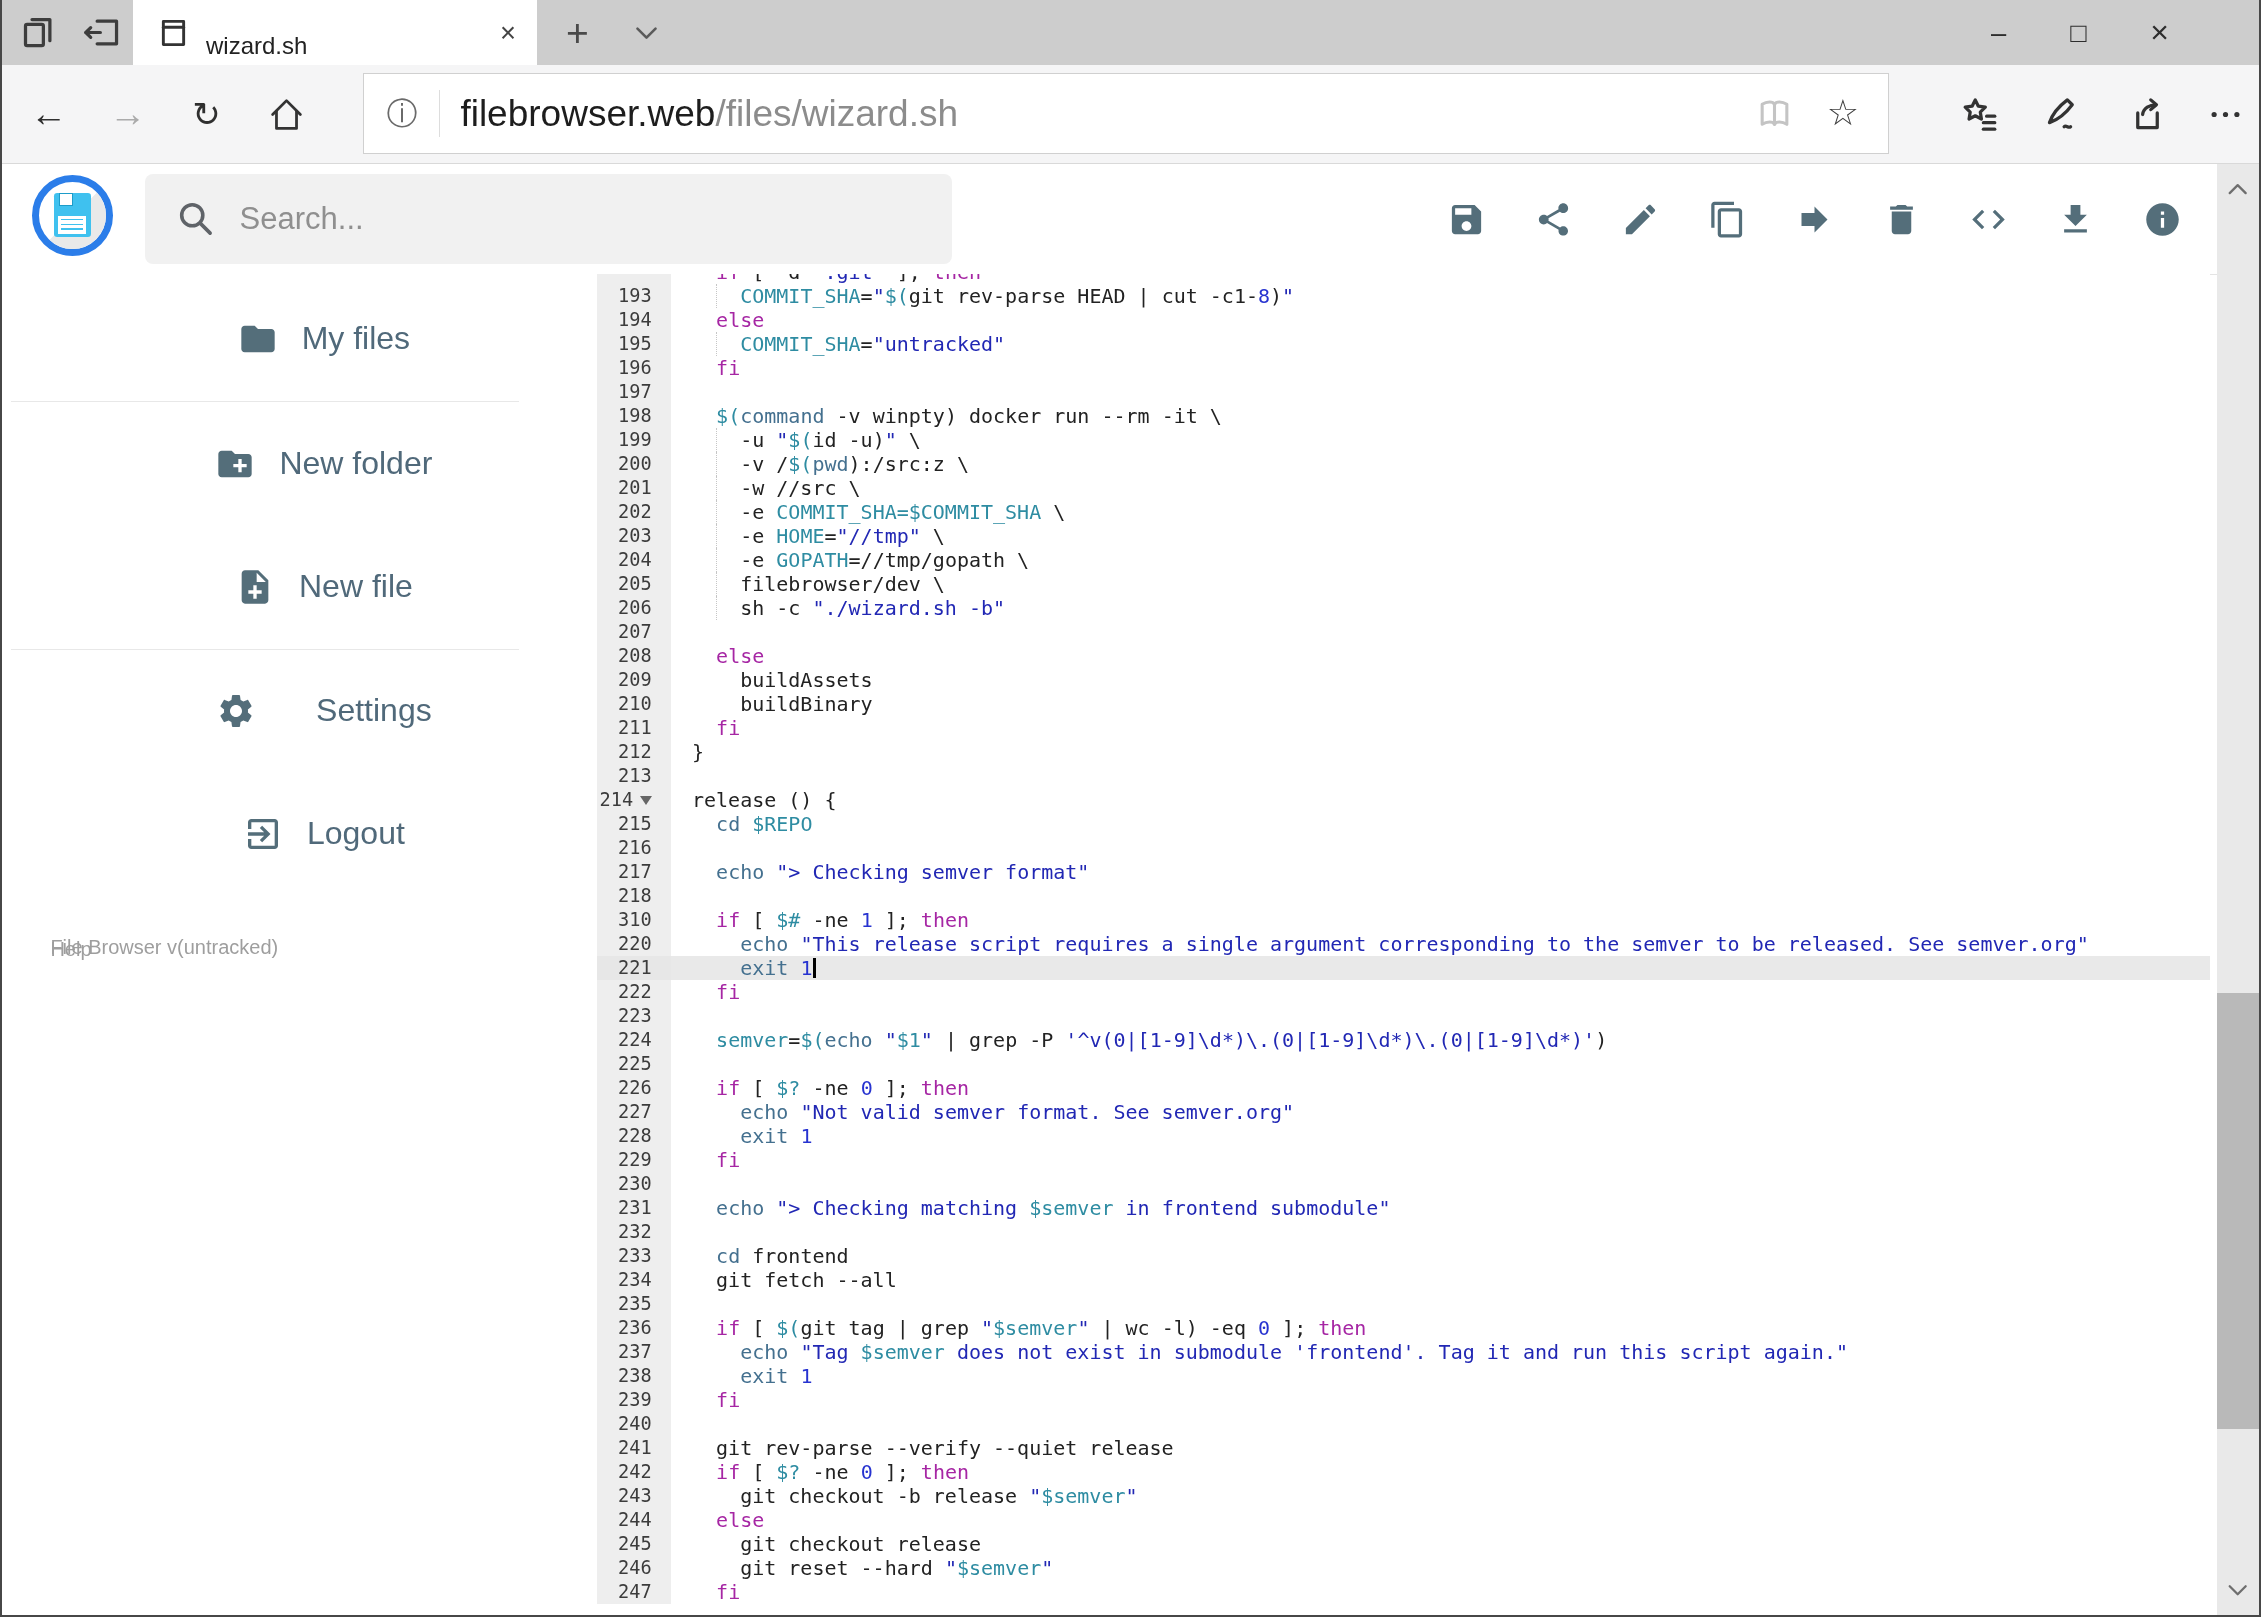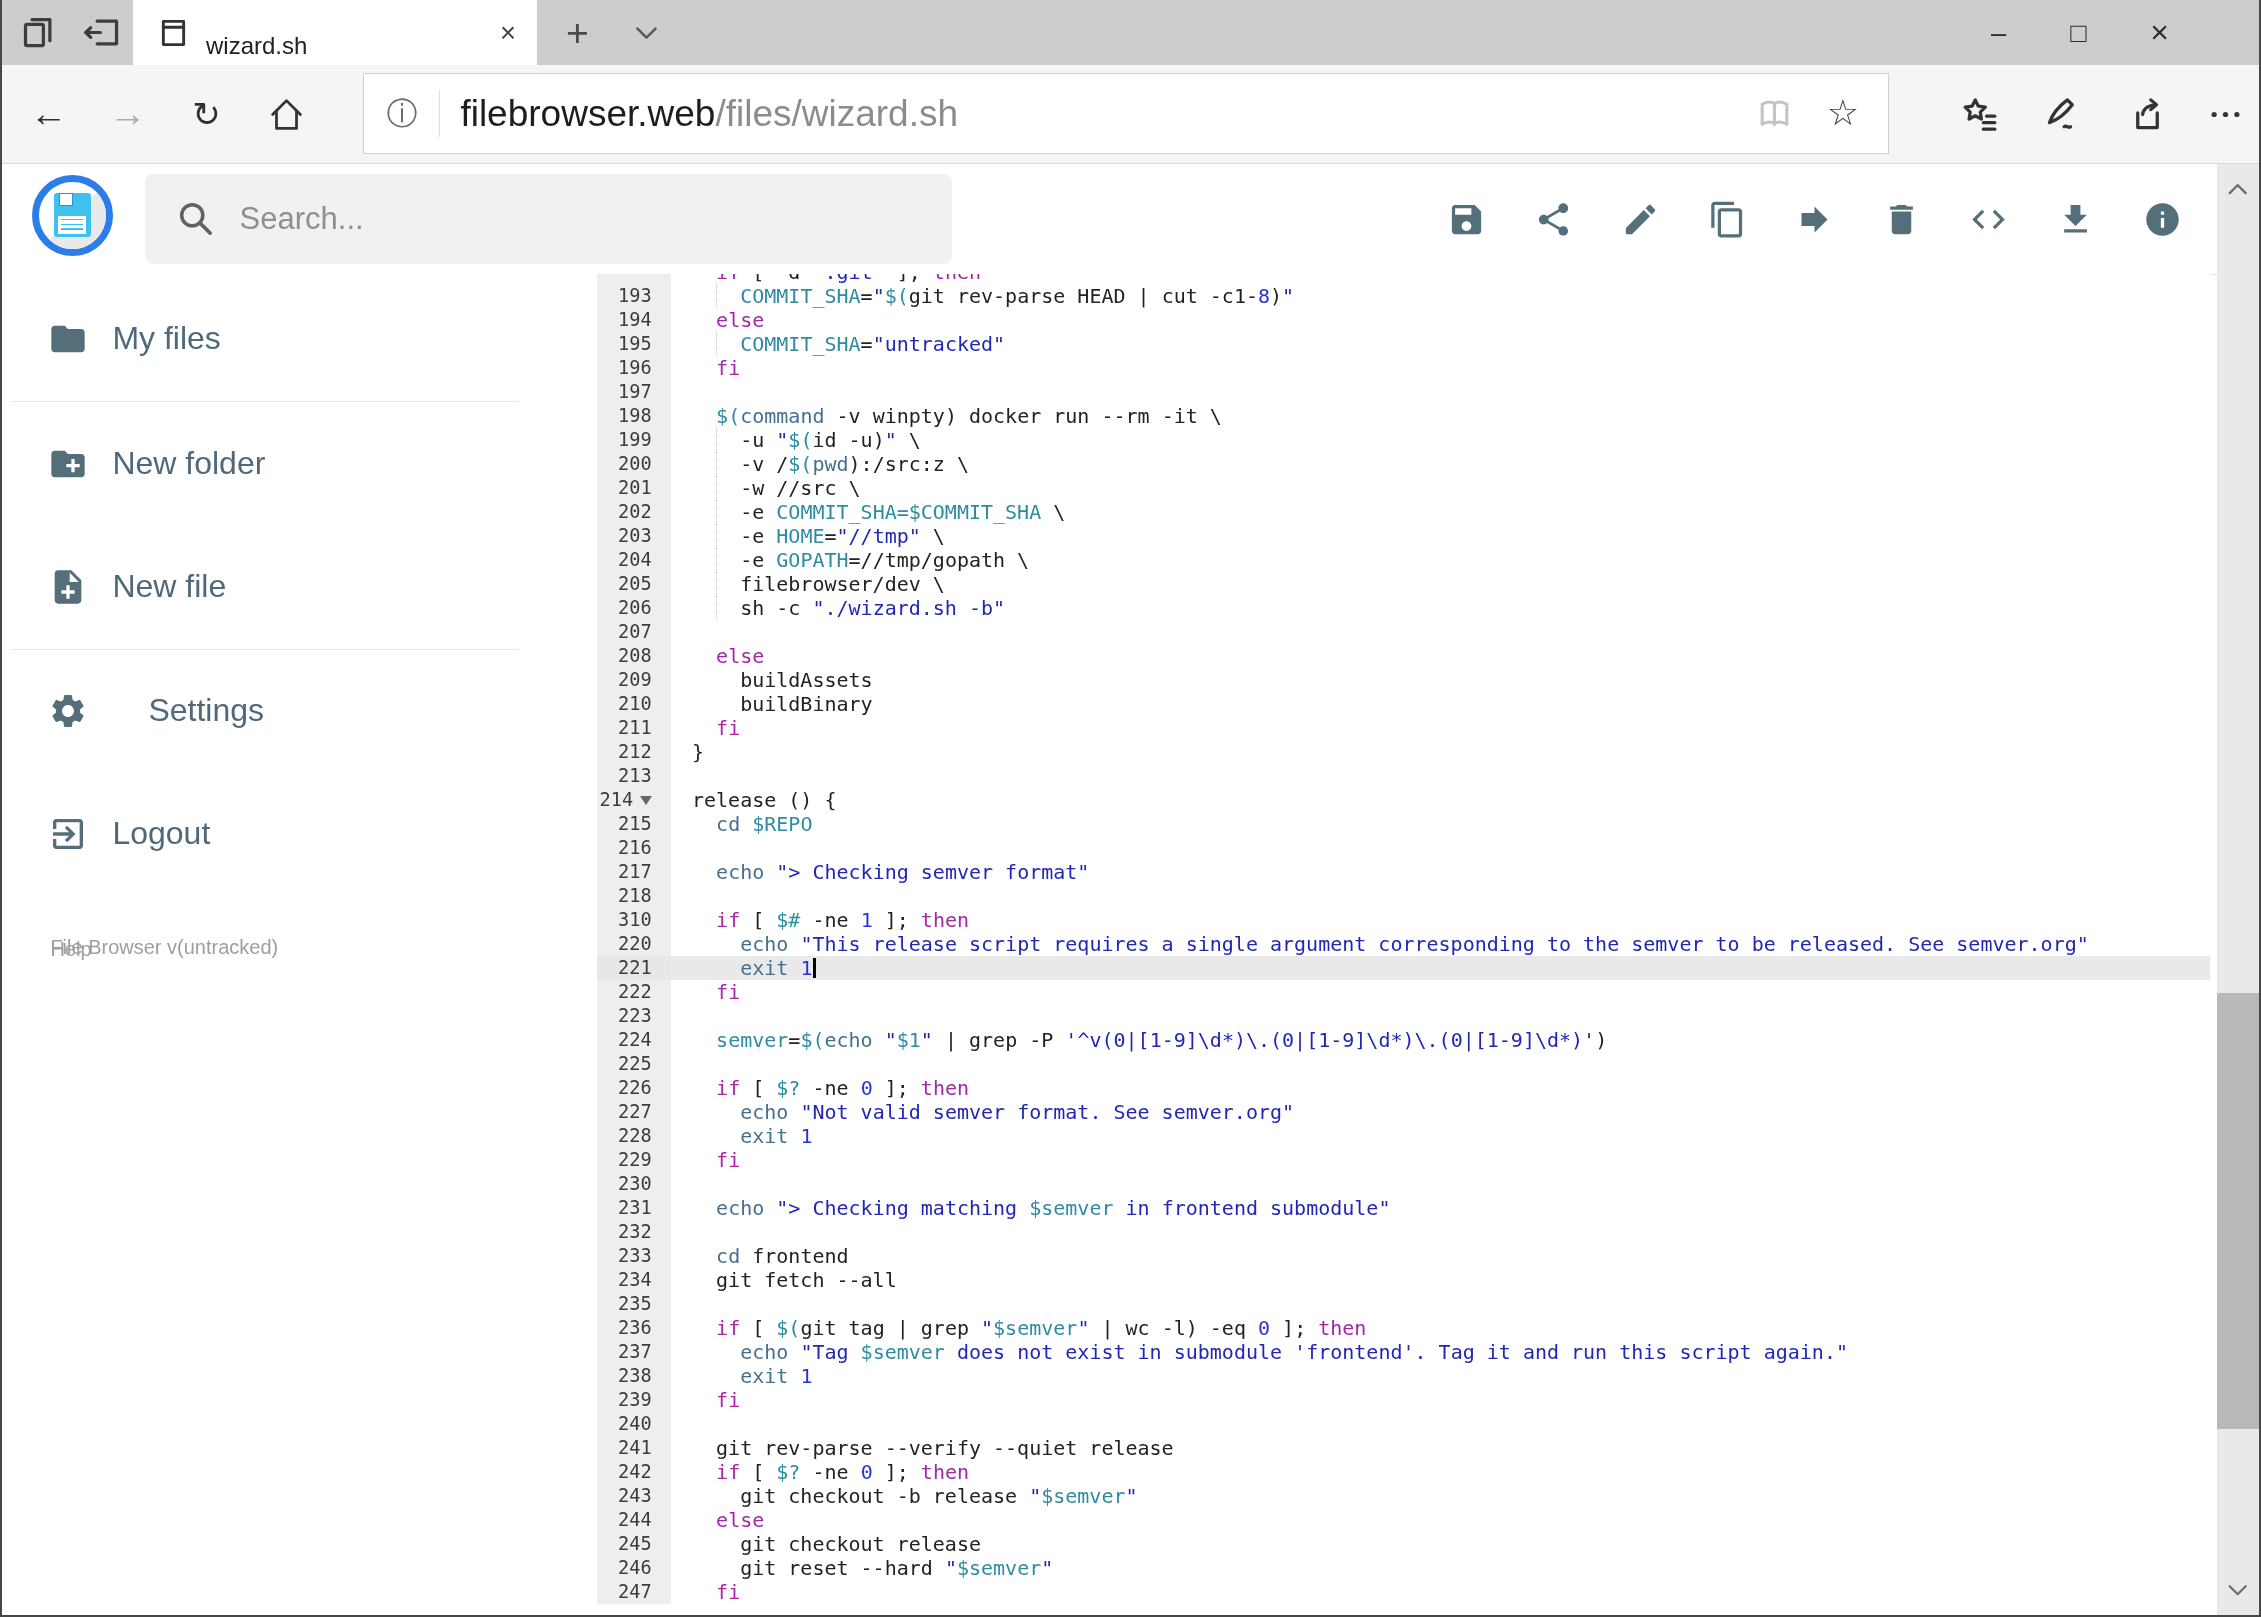--- a/index.html
+++ b/index.html
@@ -51,21 +51,21 @@
   .search{position:absolute;left:145px;top:9.7px;width:807px;height:90px;background:#f1f1f1;
           border-radius:8px;display:flex;align-items:center;}
   .search input{border:none;outline:none;background:transparent;font-size:31px;margin-left:22.6px;
                 width:662px;font-family:"Liberation Sans",sans-serif;color:#444;}
   .search input::placeholder{color:#8f8f8f;}
   .toolbar{position:absolute;left:1447px;top:36px;display:flex;gap:48px;}
   .tbtn{width:39px;height:39px;}
   .tbtn svg{width:39px;height:39px;fill:#546e7a;}
   
   .sidebar{position:absolute;left:2.4px;top:274px;width:595px;bottom:2.4px;background:#fff;}
-  .side-item{position:absolute;left:0;width:565px;height:65px;display:flex;align-items:center;}
+  .side-item{position:absolute;left:16px;width:565px;height:65px;display:flex;align-items:center;justify-content:center;}
   .side-item .ic{margin-left:46px;width:40px;height:40px;}
   .side-item .ic svg{width:40px;height:40px;fill:#546e7a;}
   .side-item .lbl{margin-left:24px;font-size:32px;color:#50697a;}
   .side-div{position:absolute;left:9px;width:508px;height:0.8px;background:#e8e8e8;}
   .side-footer{position:absolute;left:48px;font-size:20px;color:#9e9e9e;}
   
   .editor{position:absolute;left:597px;top:274px;width:1613px;height:1340px;overflow:hidden;background:#fff;}
   .clip{height:9.7px;overflow:hidden;}
   .clip .row{margin-top:-14.5px;}
   .row{display:flex;height:24px;position:relative;}

